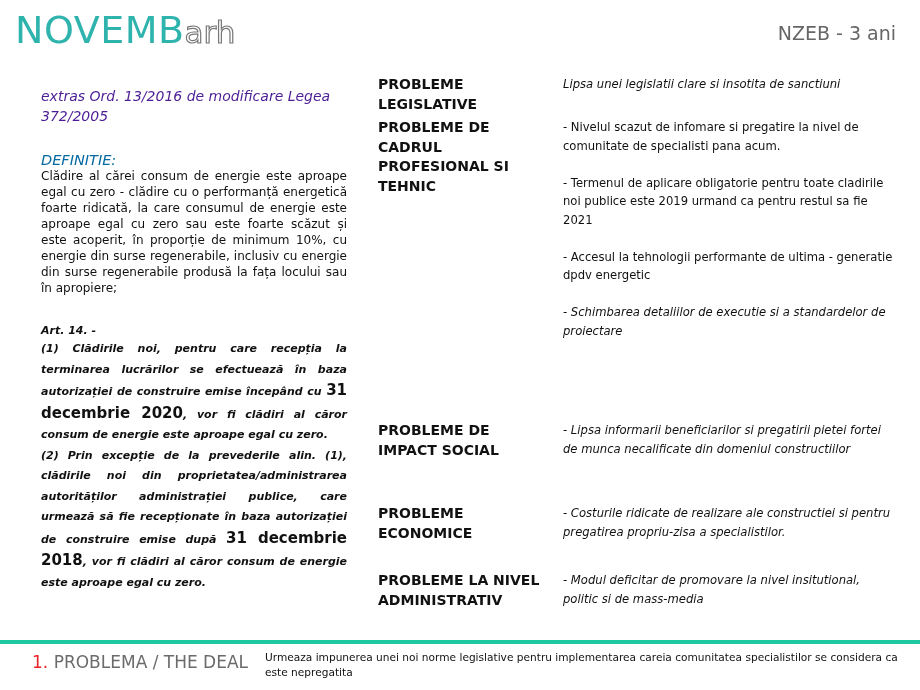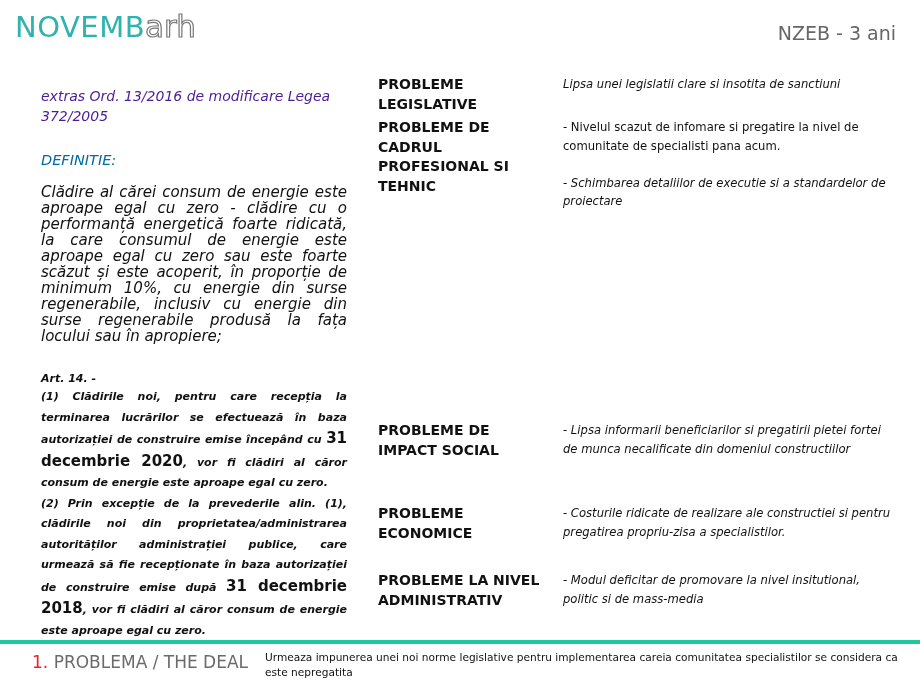--- a/index.html
+++ b/index.html
@@ -1,28 +1,28 @@
 <!DOCTYPE html>
 <html><head>
 <meta charset="utf-8">
 <style>
   * { box-sizing: border-box; margin: 0; padding: 0; }
   html, body { width: 920px; height: 690px; background: #ffffff; overflow: hidden; }
   body { position: relative; font-family: "Liberation Sans", "DejaVu Sans", sans-serif; color: #111; }
 
   .logo { position: absolute; left: 15px; top: 8px; height: 36px; display: flex; align-items: baseline; }
-  .logo-main { font-family: "DejaVu Sans", sans-serif; font-size: 29px; color: #2fb3ad; letter-spacing: 0.5px; font-weight: normal; }
+  .logo-main { font-family: "DejaVu Sans", sans-serif; font-size: 38px; color: #2fb3ad; letter-spacing: 0.5px; font-weight: normal; }
   .logo-sub { font-family: "DejaVu Sans", sans-serif; font-size: 31px; color: #ffffff; -webkit-text-stroke: 1.2px #777; font-weight: normal; letter-spacing: 0px; }
 
   .topright { position: absolute; right: 24px; top: 22px; font-size: 19px; color: #666; font-family: "DejaVu Sans", sans-serif; font-weight: normal; text-align: center; }
 
   .left { position: absolute; left: 41px; top: 86px; width: 306px; }
   .source { font-family: "DejaVu Sans", sans-serif; font-size: 14px; line-height: 20px; color: #4c1d95; font-style: italic; }
   .def-title { margin-top: 26px; font-family: "DejaVu Sans", sans-serif; font-size: 14.5px; font-style: italic; color: #0369a1; }
-  .def-text { font-family: "DejaVu Sans", sans-serif; font-size: 15px; font-style: italic; line-height: 16px; text-align: justify; color: #111; margin-top: 16px; }
+  .def-text { font-family: "DejaVu Sans", sans-serif; font-size: 12px; line-height: 16px; text-align: justify; color: #111; margin-top: 0px; }
   .art-title { margin-top: 26px; font-family: "DejaVu Sans", sans-serif; font-size: 11px; font-style: italic; font-weight: bold; line-height: 17px; }
   .art-par { font-family: "DejaVu Sans", sans-serif; font-size: 11px; font-style: italic; font-weight: bold; line-height: 20.5px; text-align: justify; }
   .big { font-style: normal; font-size: 15px; font-weight: bold; }
 
   .row-label { position: absolute; left: 378px; width: 175px; font-family: "DejaVu Sans", sans-serif; font-size: 14px; font-weight: bold; line-height: 19.5px; color: #111; }
   .row-text { position: absolute; left: 563px; width: 335px; font-family: "DejaVu Sans", sans-serif; font-size: 11.6px; line-height: 18.5px; color: #111; }
   .row-text p { margin-bottom: 18.5px; }
   .row-text p:last-child { margin-bottom: 0; font-style: italic; }
 
   .bar { position: absolute; left: 0; top: 640px; width: 920px; height: 4px; background: #1ec9a0; }
@@ -49,20 +49,22 @@
 </div>
 
 <div class="row-label" style="top:75px">PROBLEME LEGISLATIVE</div>
 <div class="row-text" style="top:75px">
   <p>Lipsa unei legislatii clare si insotita de sanctiuni</p>
 </div>
 
 <div class="row-label" style="top:118px">PROBLEME DE CADRUL PROFESIONAL SI TEHNIC</div>
 <div class="row-text" style="top:118px">
   <p>- Nivelul scazut de infomare si pregatire la nivel de comunitate de specialisti pana acum.</p>
+  <p>- Termenul de aplicare obligatorie pentru toate cladirile noi publice este 2019 urmand ca pentru restul sa fie 2021</p>
+  <p>- Accesul la tehnologii performante de ultima - generatie dpdv energetic</p>
   <p>- Schimbarea detaliilor de executie si a standardelor de proiectare</p>
 </div>
 
 <div class="row-label" style="top:421px">PROBLEME DE IMPACT SOCIAL</div>
 <div class="row-text" style="top:421px">
   <p>- Lipsa informarii  beneficiarilor si pregatirii pietei fortei de munca necalificate din domeniul constructiilor</p>
 </div>
 
 <div class="row-label" style="top:504px">PROBLEME ECONOMICE</div>
 <div class="row-text" style="top:504px">

